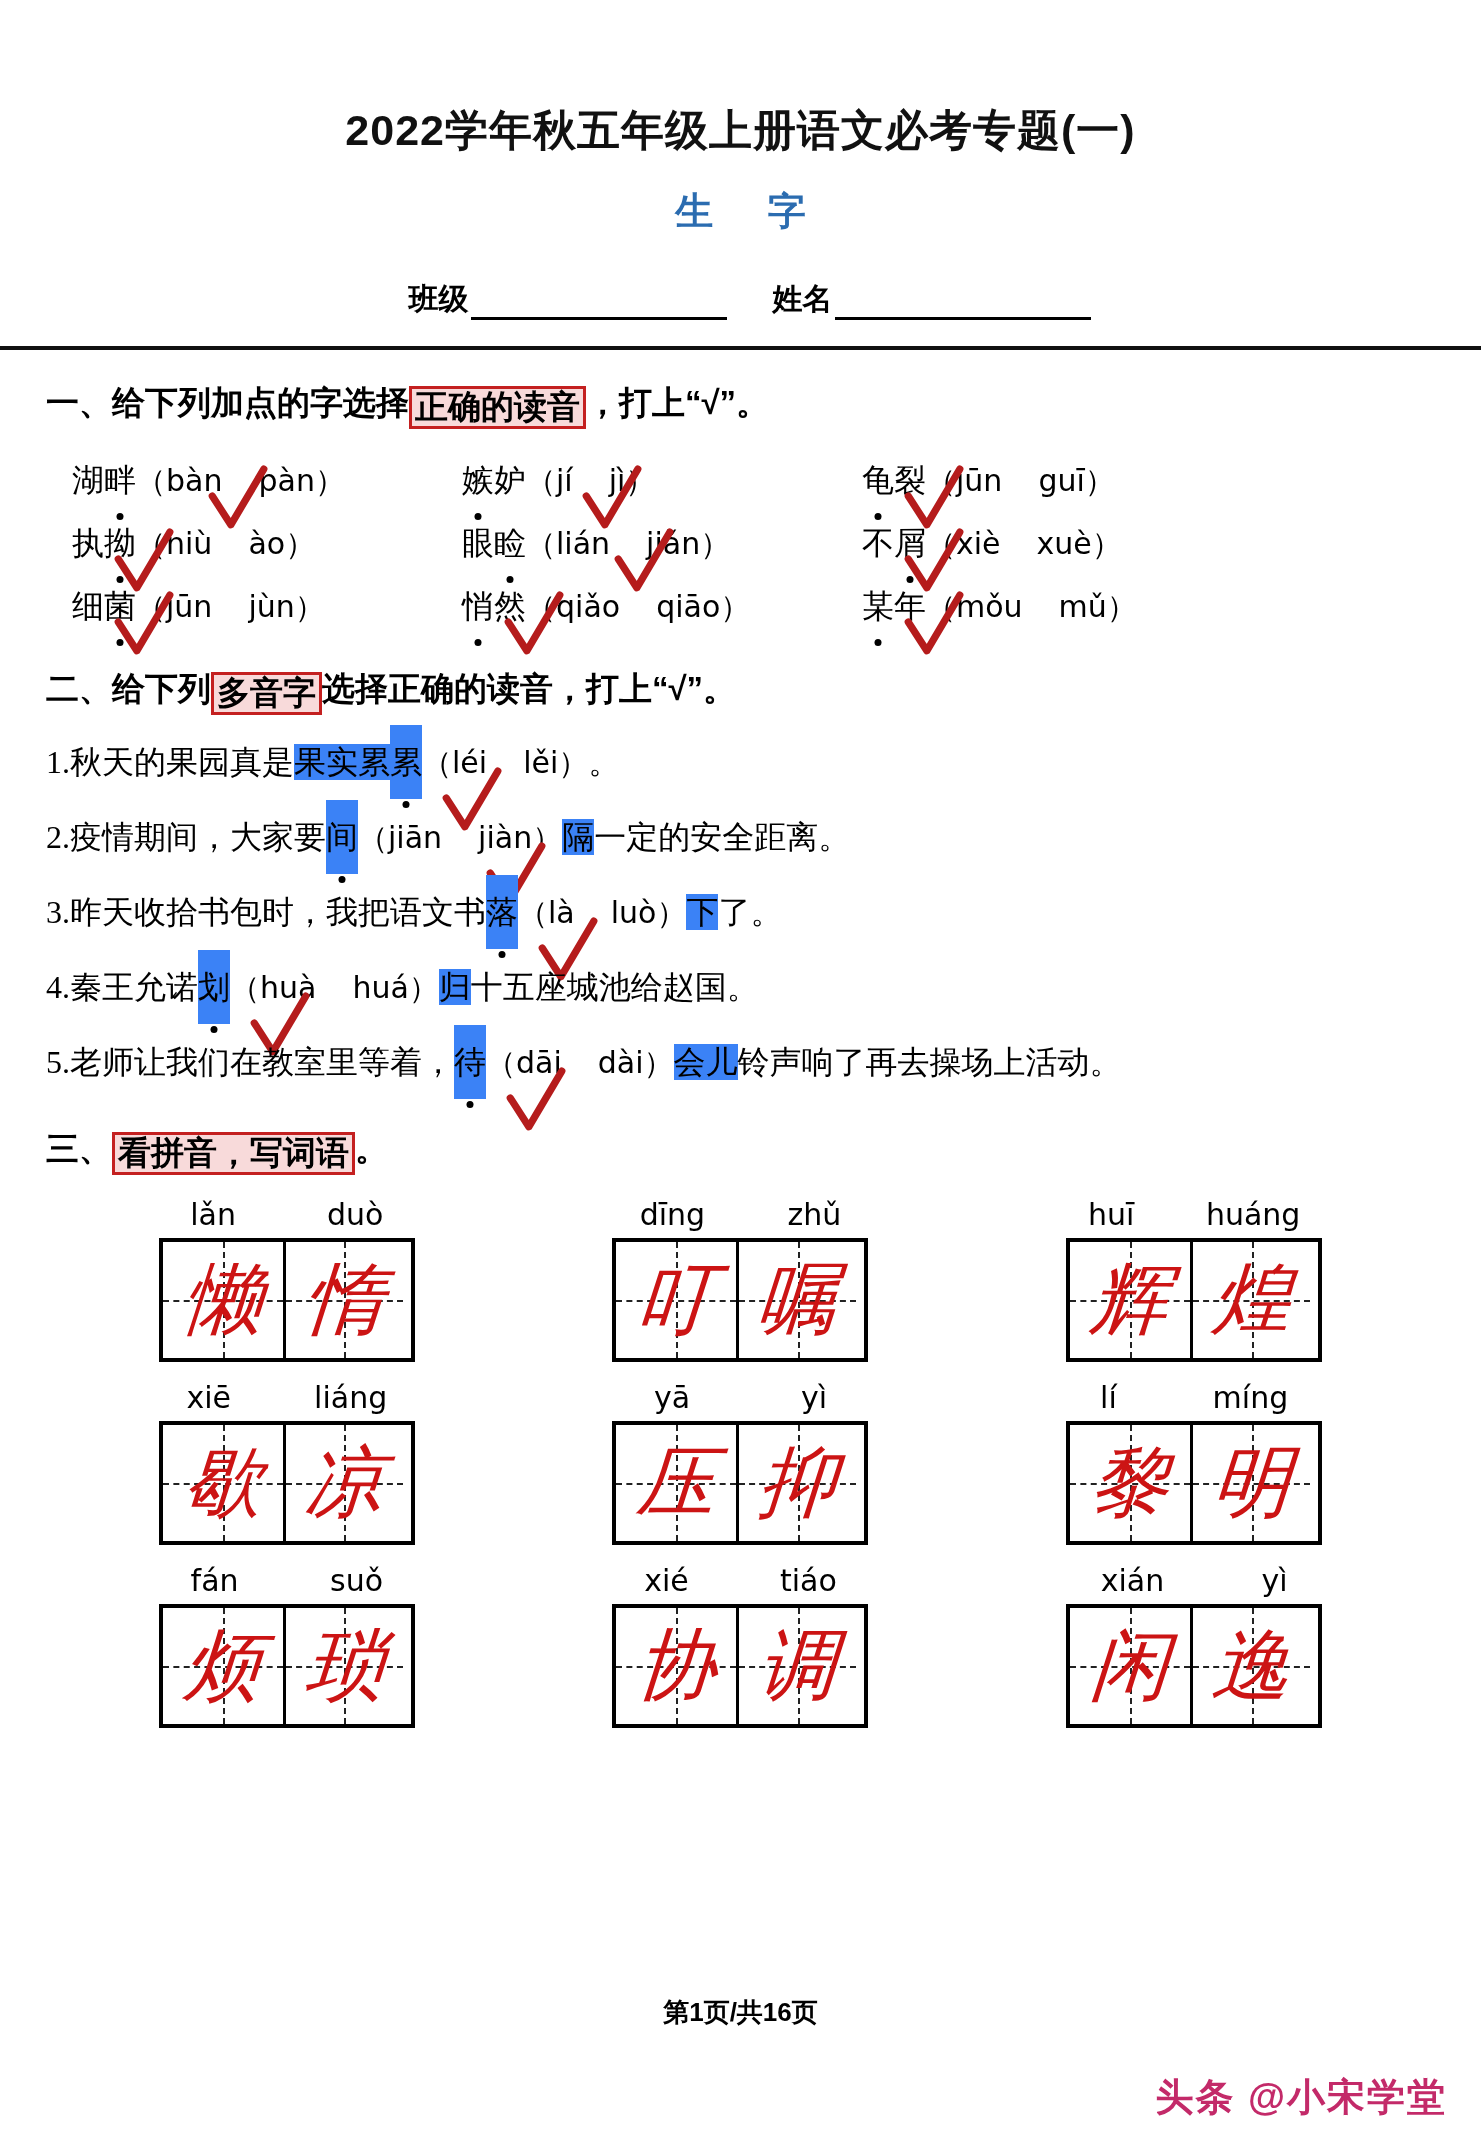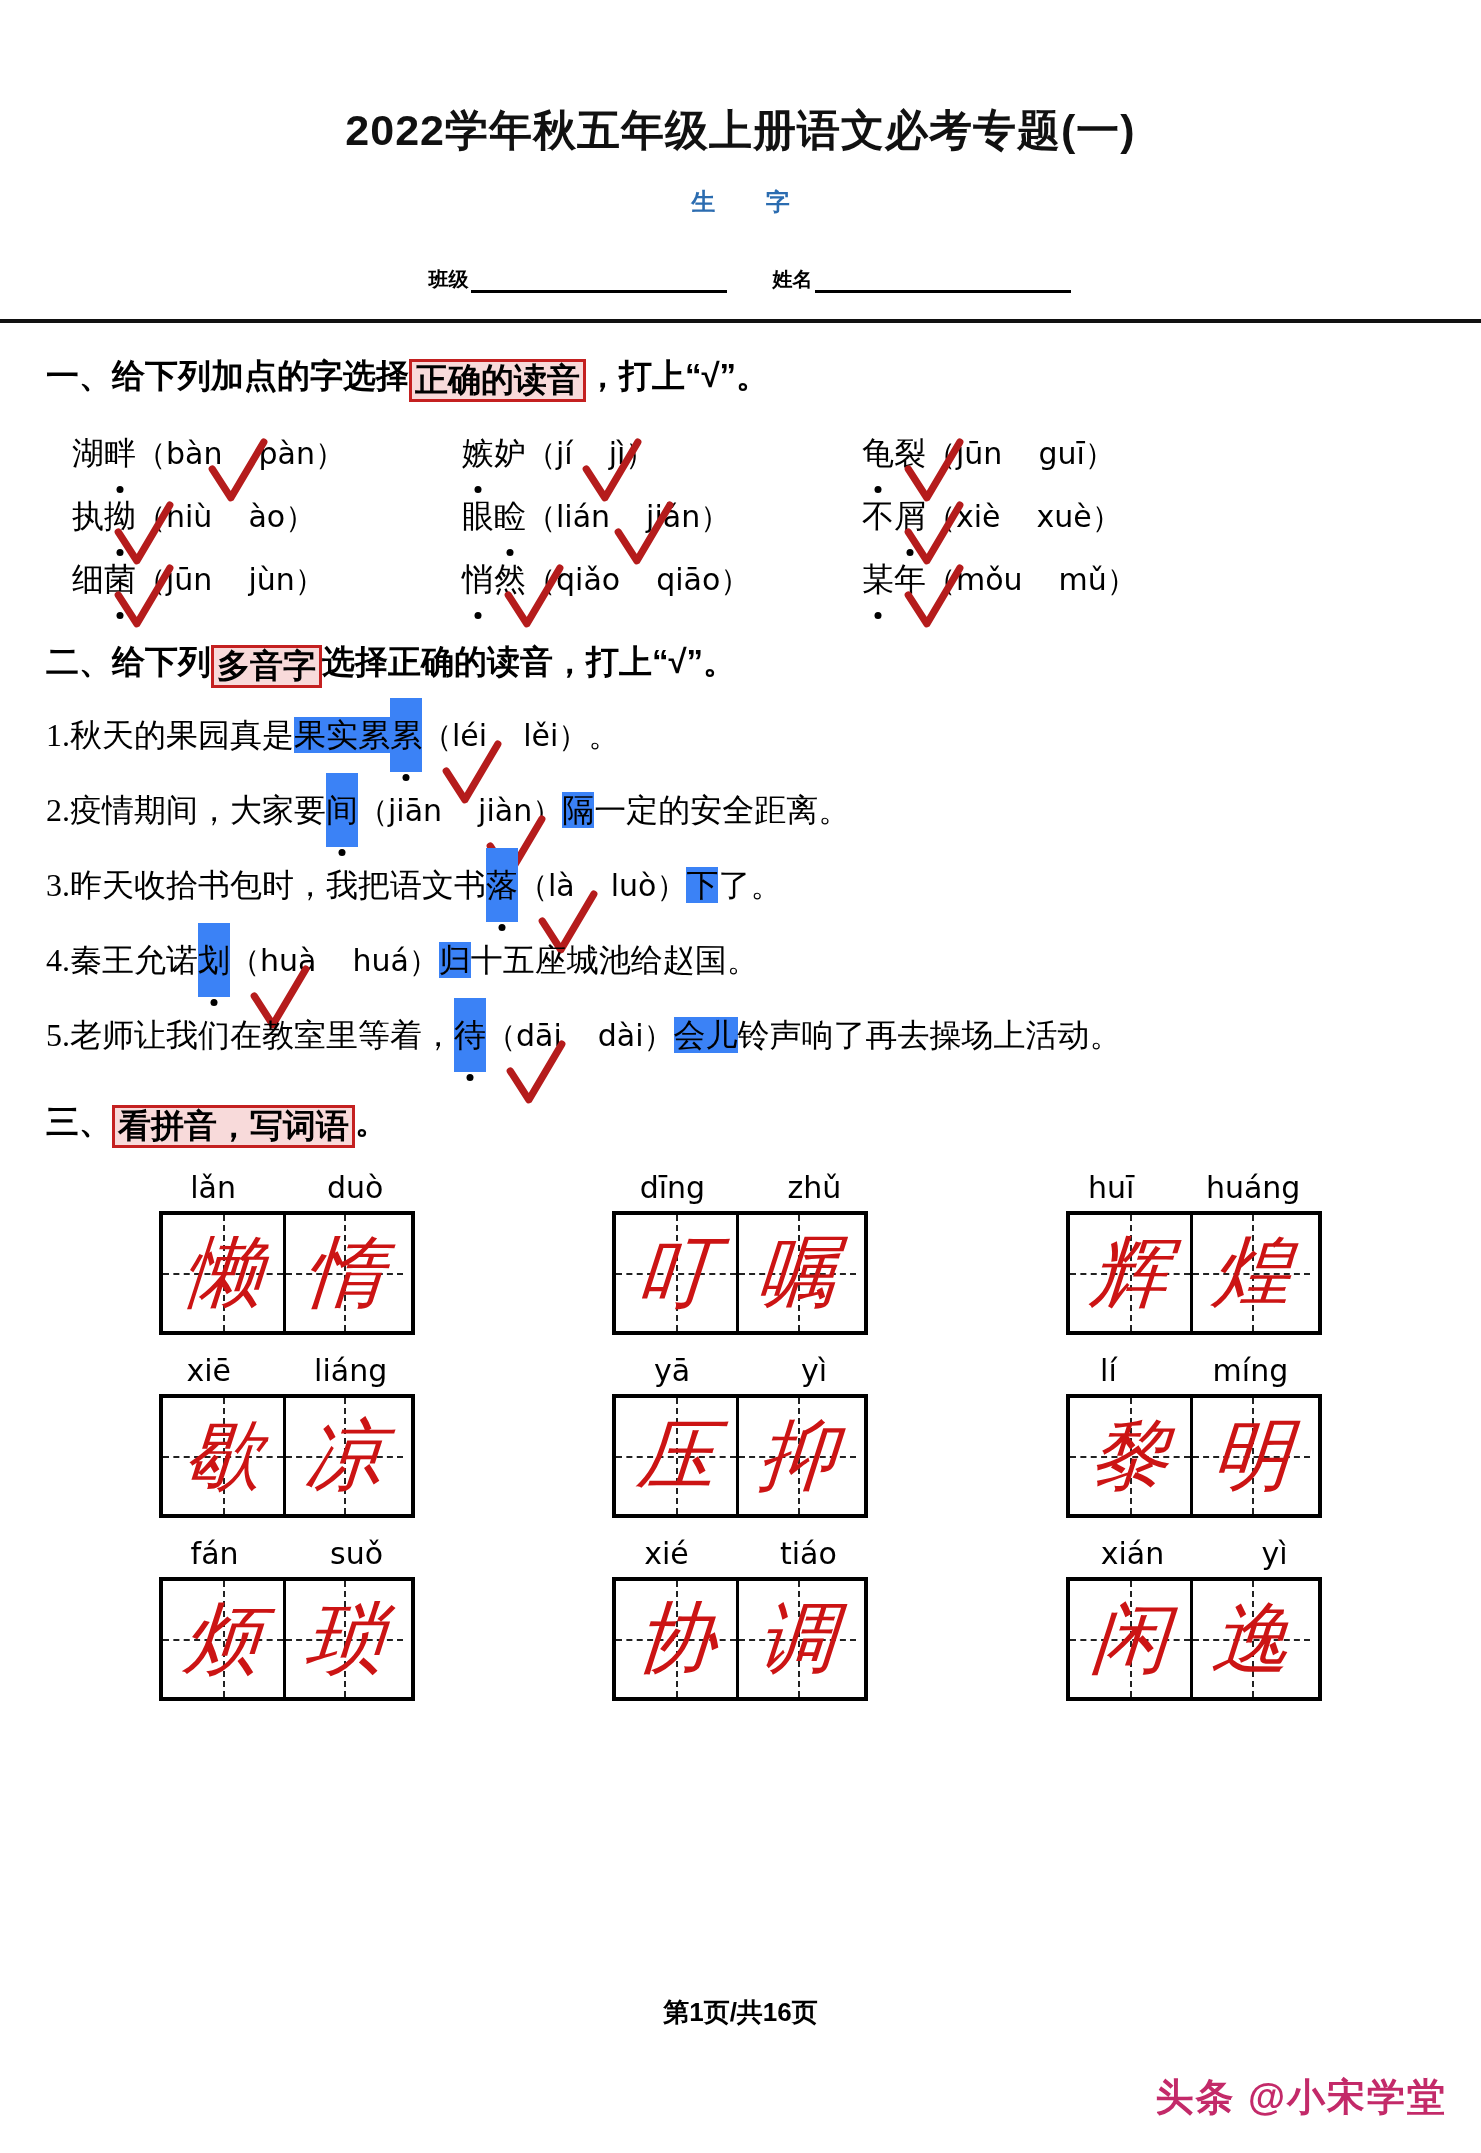--- a/index.html
+++ b/index.html
@@ -29,41 +29,41 @@
     font-size: 43px;
     letter-spacing: 1px;
     margin: 0;
     padding-top: 102px;
     color: #111;
   }
   .doc-subtitle {
     text-align: center;
     font-family: "Liberation Sans", "DejaVu Sans", sans-serif;
     font-weight: bold;
-    font-size: 24px;
+    font-size: 38px;
     color: #2b6cb0;
     letter-spacing: 22px;
     padding-top: 26px;
     padding-left: 22px;
   }
 
   .meta-row {
     display: flex;
     justify-content: center;
     align-items: flex-end;
     gap: 46px;
     margin-top: 42px;
     padding-left: 18px;
   }
   .meta-item {
     display: flex;
     align-items: flex-end;
     font-family: "Liberation Sans", "DejaVu Sans", sans-serif;
     font-weight: bold;
-    font-size: 20px;
+    font-size: 30px;
   }
   .meta-label { white-space: nowrap; }
   .meta-line {
     display: inline-block;
     width: 256px;
     border-bottom: 3px solid #000;
     height: 30px;
     margin-left: 2px;
   }
 

